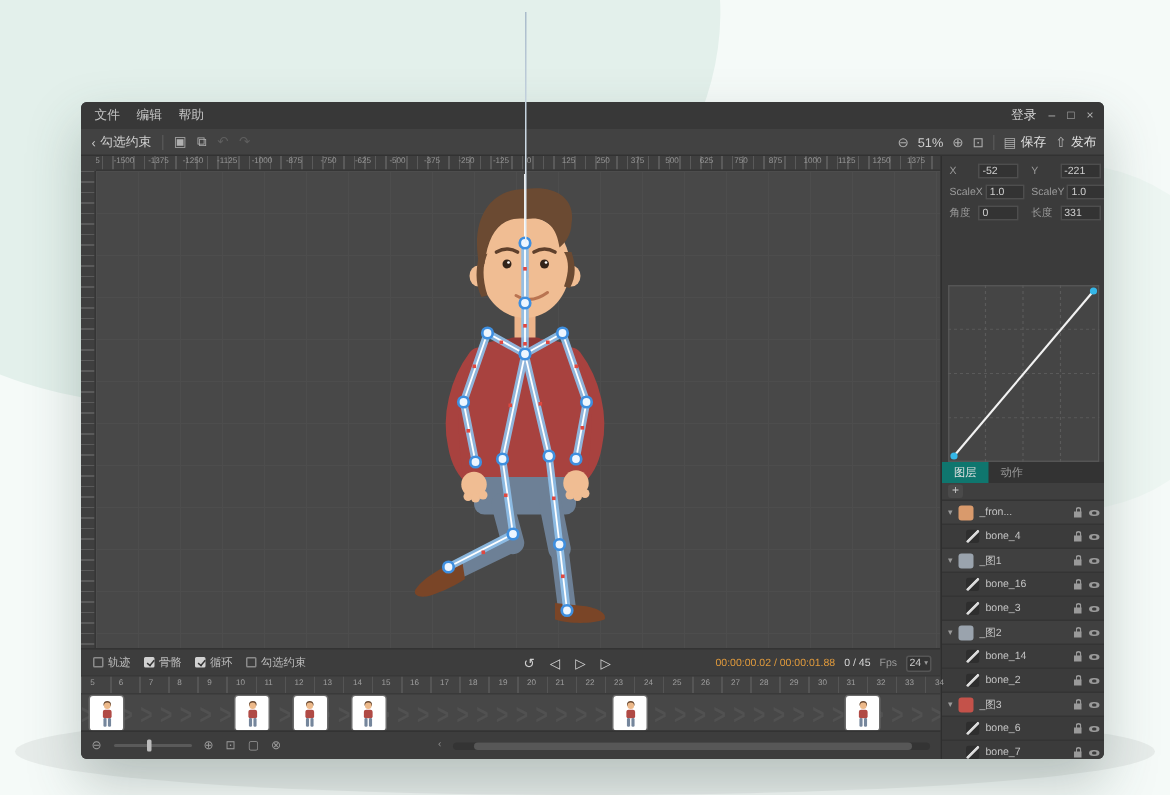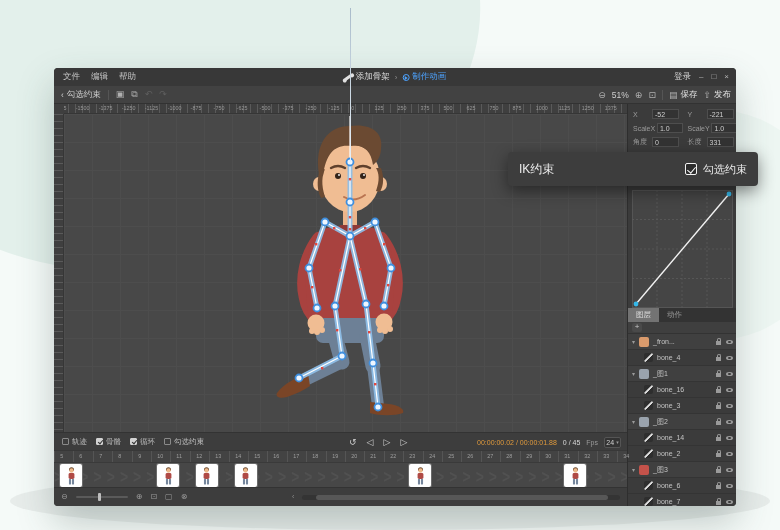--- a/index.html
+++ b/index.html
@@ -84,21 +84,21 @@
   .prop-cell { display:flex; align-items:center; gap:3px; padding-left:5px; }
   .prop-label { font-size:7px; color:#9a9a9a; min-width:16px; }
   .prop-value { width:27px; height:10px; background:#333; border:1px solid #4e4e4e;
     font-size:7px; color:#cfcfcf; line-height:9px; padding-left:2px; }
 
   .curve-panel { position:absolute; left:4px; top:86px; width:101px; height:118px; }
 
   .panel-tabs { position:absolute; left:0; top:204px; width:109px; height:14px; background:#333;
     display:flex; }
   .panel-tab { font-size:7.5px; color:#9a9a9a; padding:2px 8px 0; height:14px; }
-  .panel-tab.active { background:#737373; color:#e0e0e0; }
+  .panel-tab.active { background:#0f766e; color:#e0e0e0; }
   .add-row { position:absolute; left:0; top:218px; width:109px; height:12px; background:#3f3f3f;
     border-bottom:1px solid #333; }
   .add-btn { position:absolute; left:4px; top:1px; width:10px; height:9px; background:#4a4a4a;
     color:#c8c8c8; font-size:8px; line-height:8px; text-align:center; border-radius:2px; }
 
   .layer-list { position:absolute; left:0; top:230px; width:109px; height:172px; overflow:hidden; }
   .layer-row { height:16px; display:flex; align-items:center; border-bottom:1px solid #343434;
     padding-left:4px; position:relative; }
   .layer-row.group { background:#404040; }
   .caret { font-size:6px; color:#9a9a9a; width:7px; }
@@ -185,31 +185,20 @@
   <div class="floor-shadow"></div>
 
   <div class="window">
 
     <div class="titlebar">
       <div class="menus">
           <span class="menu-item">文件</span>
           <span class="menu-item">编辑</span>
           <span class="menu-item">帮助</span>
         </div>
-      <div class="steps">
-        <span class="step1">
-          <span class="bone-glyph"></span>
-          <span>添加骨架</span>
-        </span>
-        <span class="step-sep">›</span>
-        <span class="step2">
-          <span class="anim-glyph"></span>
-          <span>制作动画</span>
-        </span>
-      </div>
       <div class="win-controls">
         <span class="login">登录</span>
         <span class="win-ic">–</span>
         <span class="win-ic">□</span>
         <span class="win-ic">×</span>
       </div>
     </div>
 
     <div class="toolbar">
       <div class="tb-left">
@@ -665,20 +654,13 @@
       <span class="scroll-arrow">‹</span>
       <div class="hscroll">
         <div class="hscroll-thumb"></div>
       </div>
     </div>
 
   </div>
 
   <div class="select-line"></div>
 
-  <div class="ik-popup">
-    <span class="ik-title">IK约束</span>
-    <span class="ik-right">
-      <span class="ik-check"></span>
-      <span class="ik-label">勾选约束</span>
-    </span>
-  </div>
 </div>
 
 </body></html>

